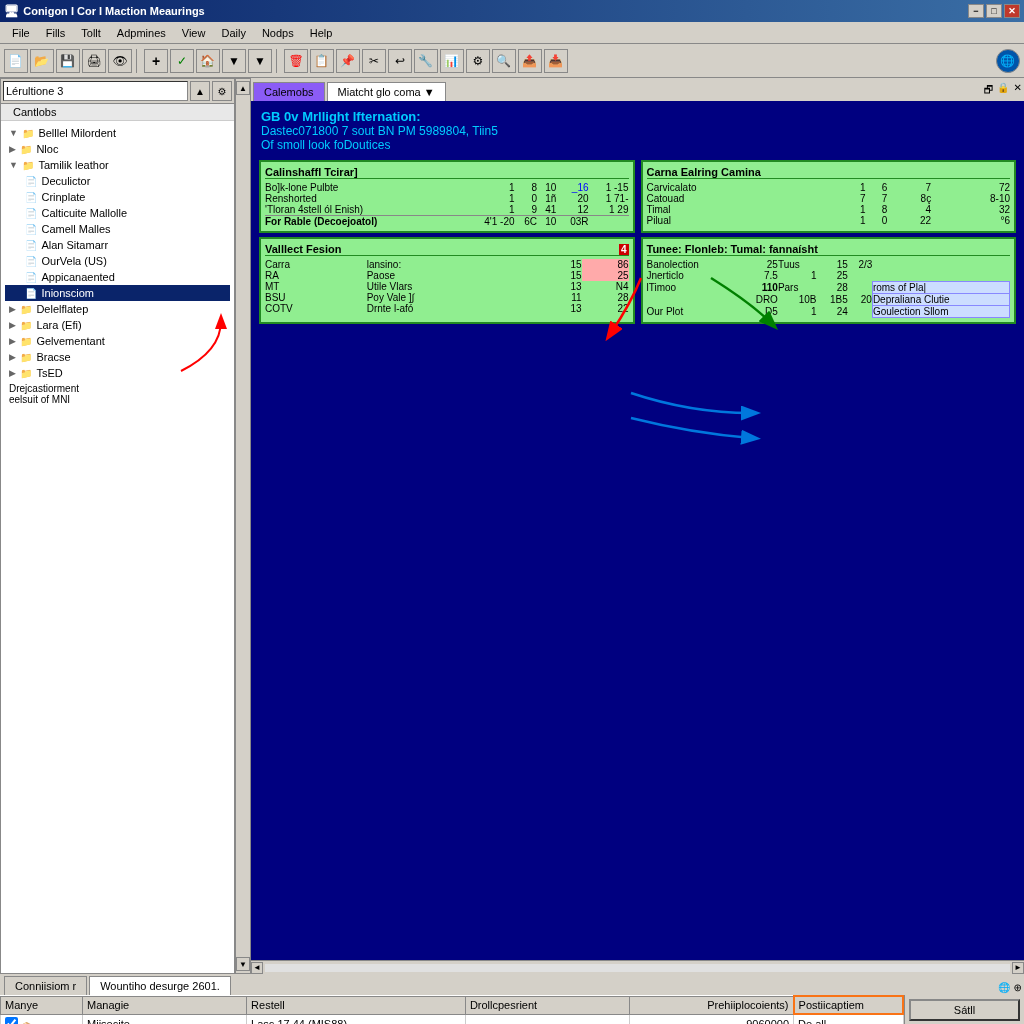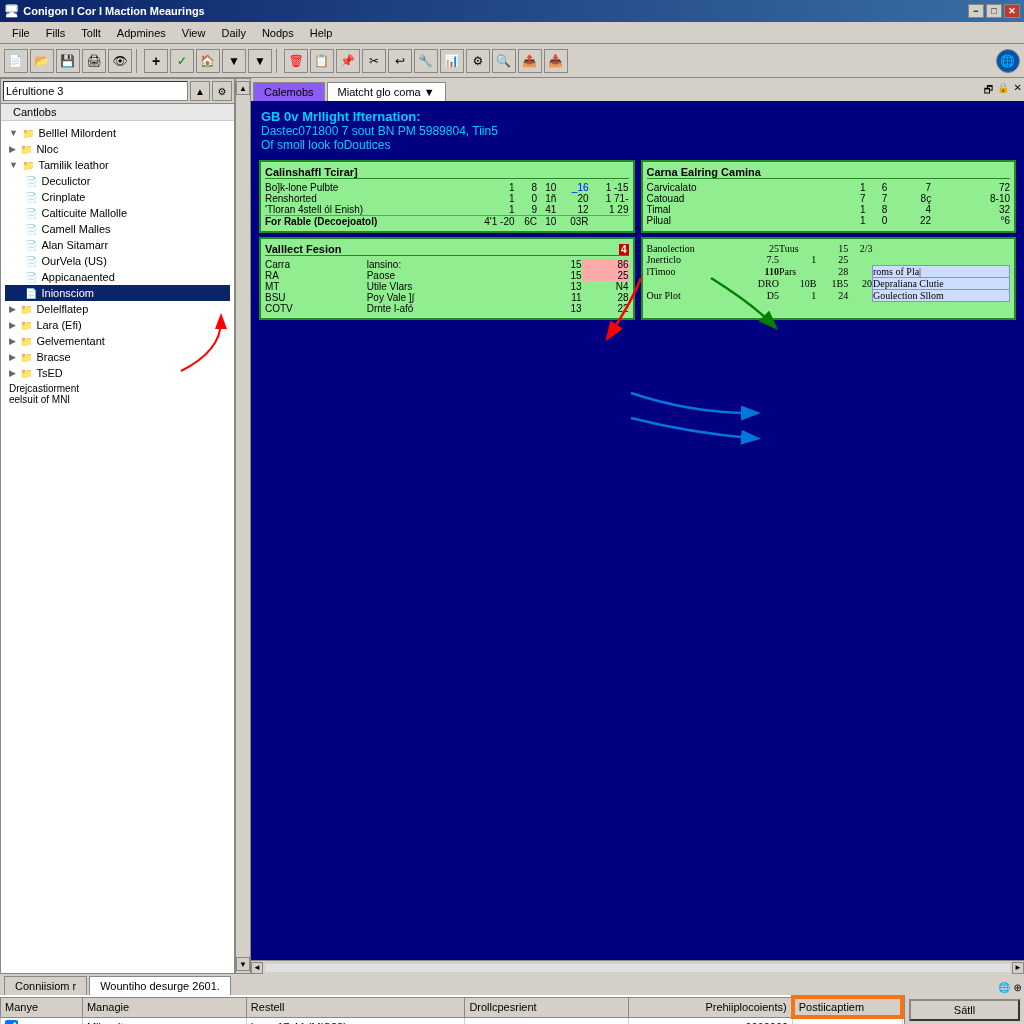--- a/index.html
+++ b/index.html
@@ -339,21 +339,22 @@
               <td>COTV</td>
               <td>Drnte l-afó</td>
               <td style="text-align:right;">13</td>
               <td style="text-align:right;">22</td>
             </tr>
           </tbody>
             </table>
         </div>
 
         <div style="background:#90ee90;border:2px solid #228B22;padding:4px;flex:1;">
-          <table style="width:100%;border-collapse:collapse;font-size:10px;font-family:Liberation Serif, serif;">
+          <div style="font-weight:bold;font-size:11px;margin-bottom:3px;border-bottom:1px solid #228B22;">Tunee: Flonleb: Tumal: fannaísht</div>
+          <table style="width:100%;border-collapse:collapse;font-size:10px;">
             <tbody>
                 <tr>
               <td>Banolection</td>
               <td style="text-align:right;">25</td>
               <td>Tuus</td>
               <td style="text-align:right;">15</td>
               <td style="text-align:right;">2/3</td>
               <td></td>
             </tr>
             <tr>
@@ -440,21 +441,21 @@
     <div style="flex:1;background:white;overflow:hidden;">
 
       <table class="data-table" style="width:100%;border-collapse:collapse;">
         <thead>
           <tr>
             <th style="width:60px;background:#d4d0c8;border:1px solid #888;padding:2px 4px;">Manye</th>
             <th style="width:120px;background:#d4d0c8;border:1px solid #888;padding:2px 4px;">Managie</th>
             <th style="width:160px;background:#d4d0c8;border:1px solid #888;padding:2px 4px;">Restell</th>
             <th style="width:120px;background:#d4d0c8;border:1px solid #888;padding:2px 4px;">Drollcpesrient</th>
             <th style="width:120px;background:#d4d0c8;border:1px solid #888;padding:2px 4px;text-align:right;">Prehiiplocoients)</th>
-            <th style="width:80px;background:#d4d0c8;border:4px solid #f97316;padding:2px 4px;">Postiicaptiem</th>
+            <th style="width:80px;background:#d4d0c8;border:2px solid #f97316;padding:2px 4px;">Postiicaptiem</th>
           </tr>
         </thead>
         <tbody>
           <tr>
             <td style="border:1px solid #ccc;padding:2px 4px;">
               <input type="checkbox" checked="" style=""> 
               <span style="font-size:9px;">📦</span>
             </td>
             <td style="border:1px solid #ccc;padding:2px 4px;">Miisecite</td>
             <td style="border:1px solid #ccc;padding:2px 4px;">Lasc 17.44 (MIS88)</td>

